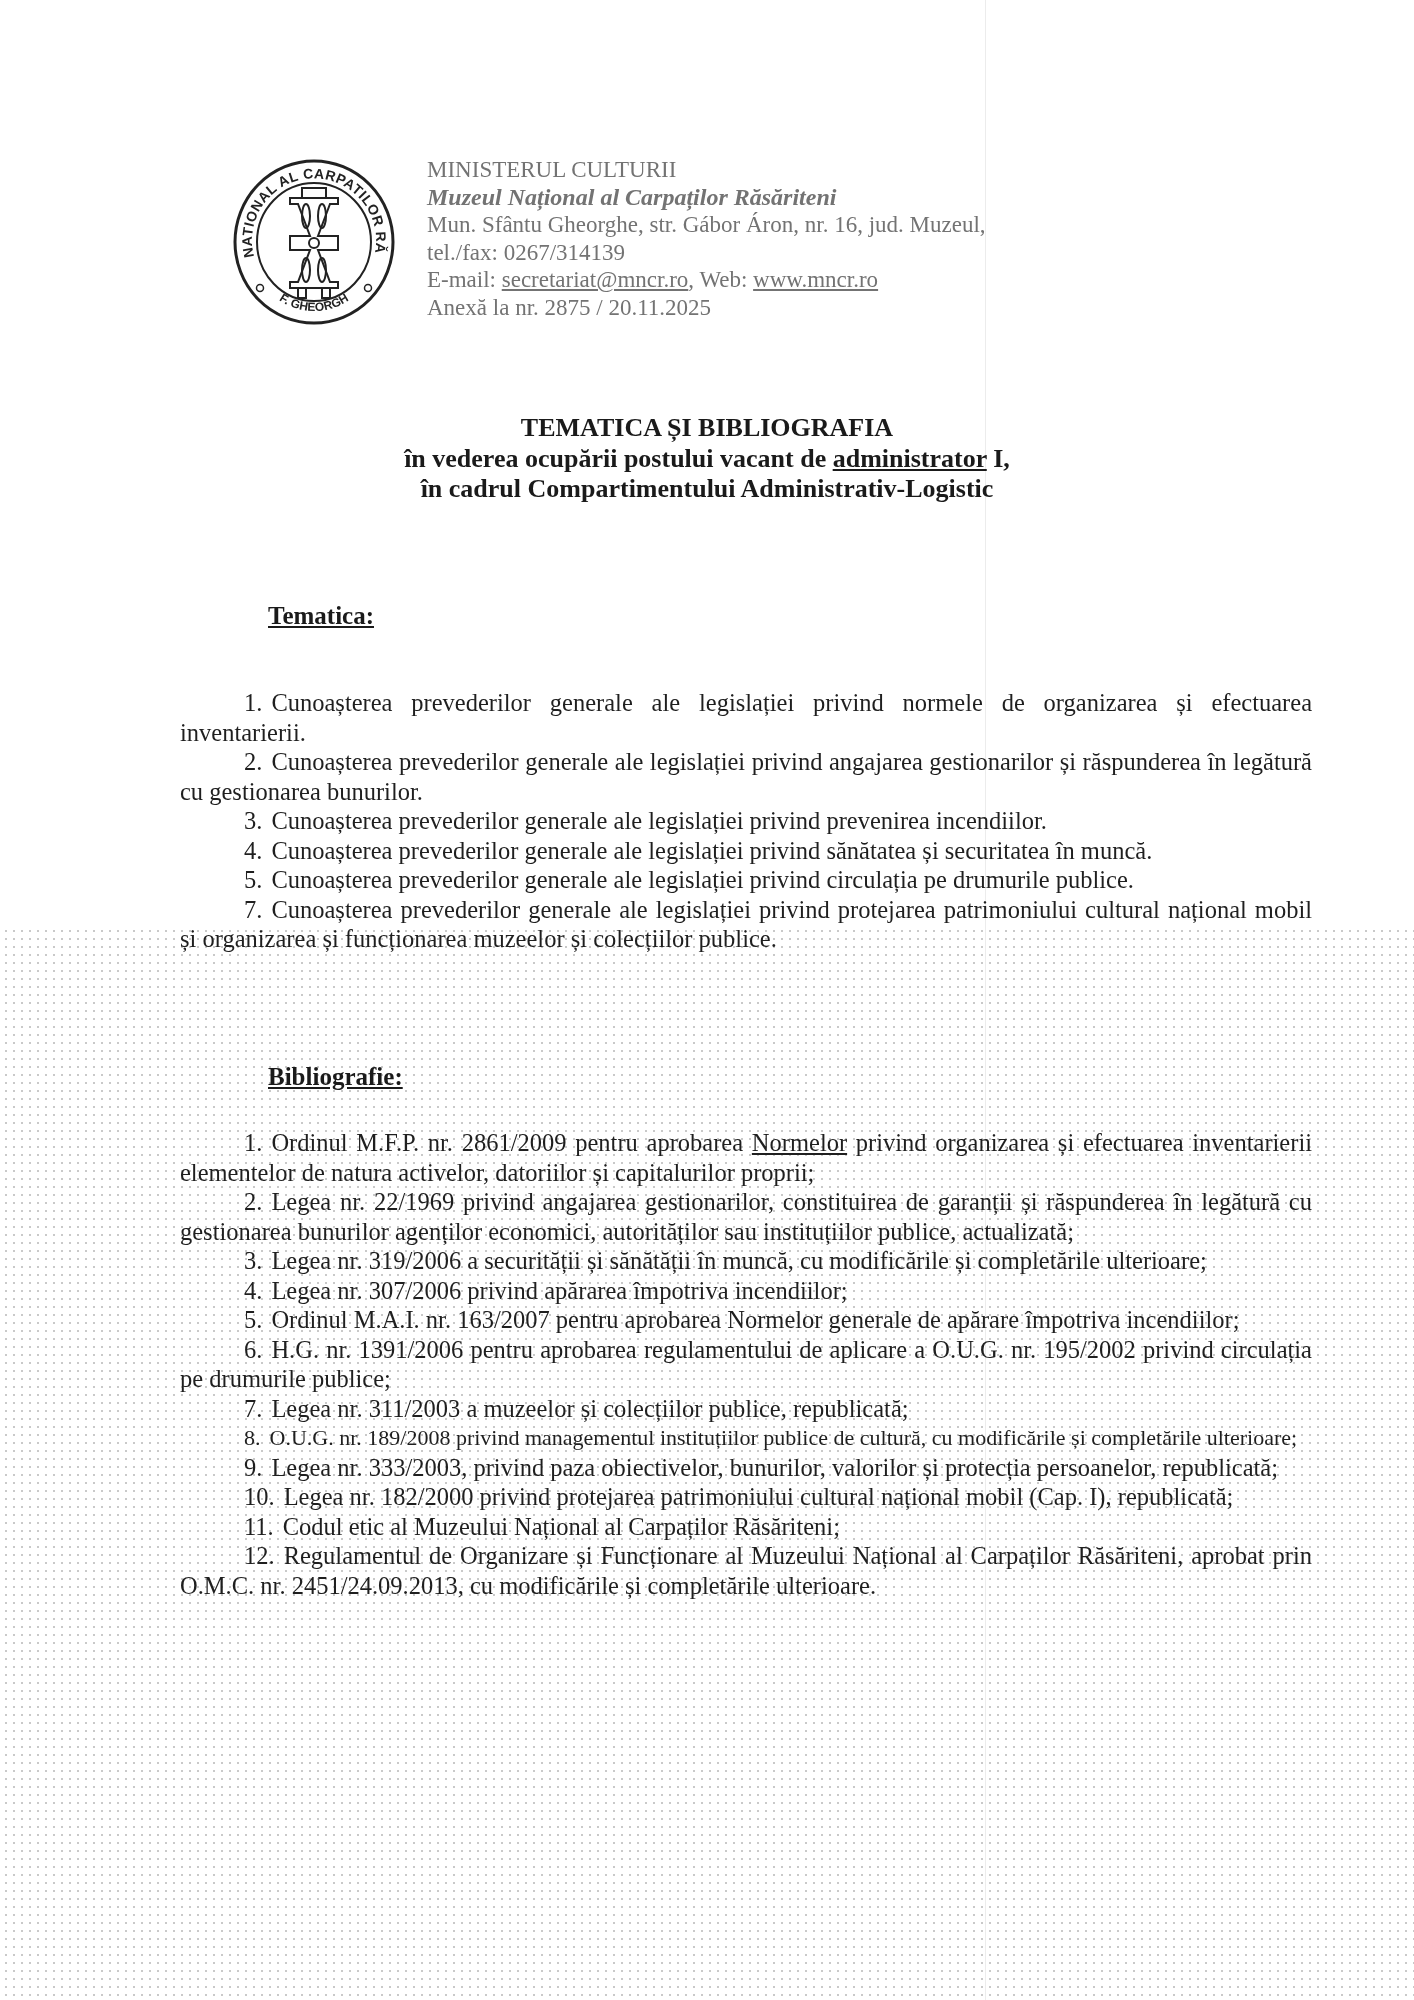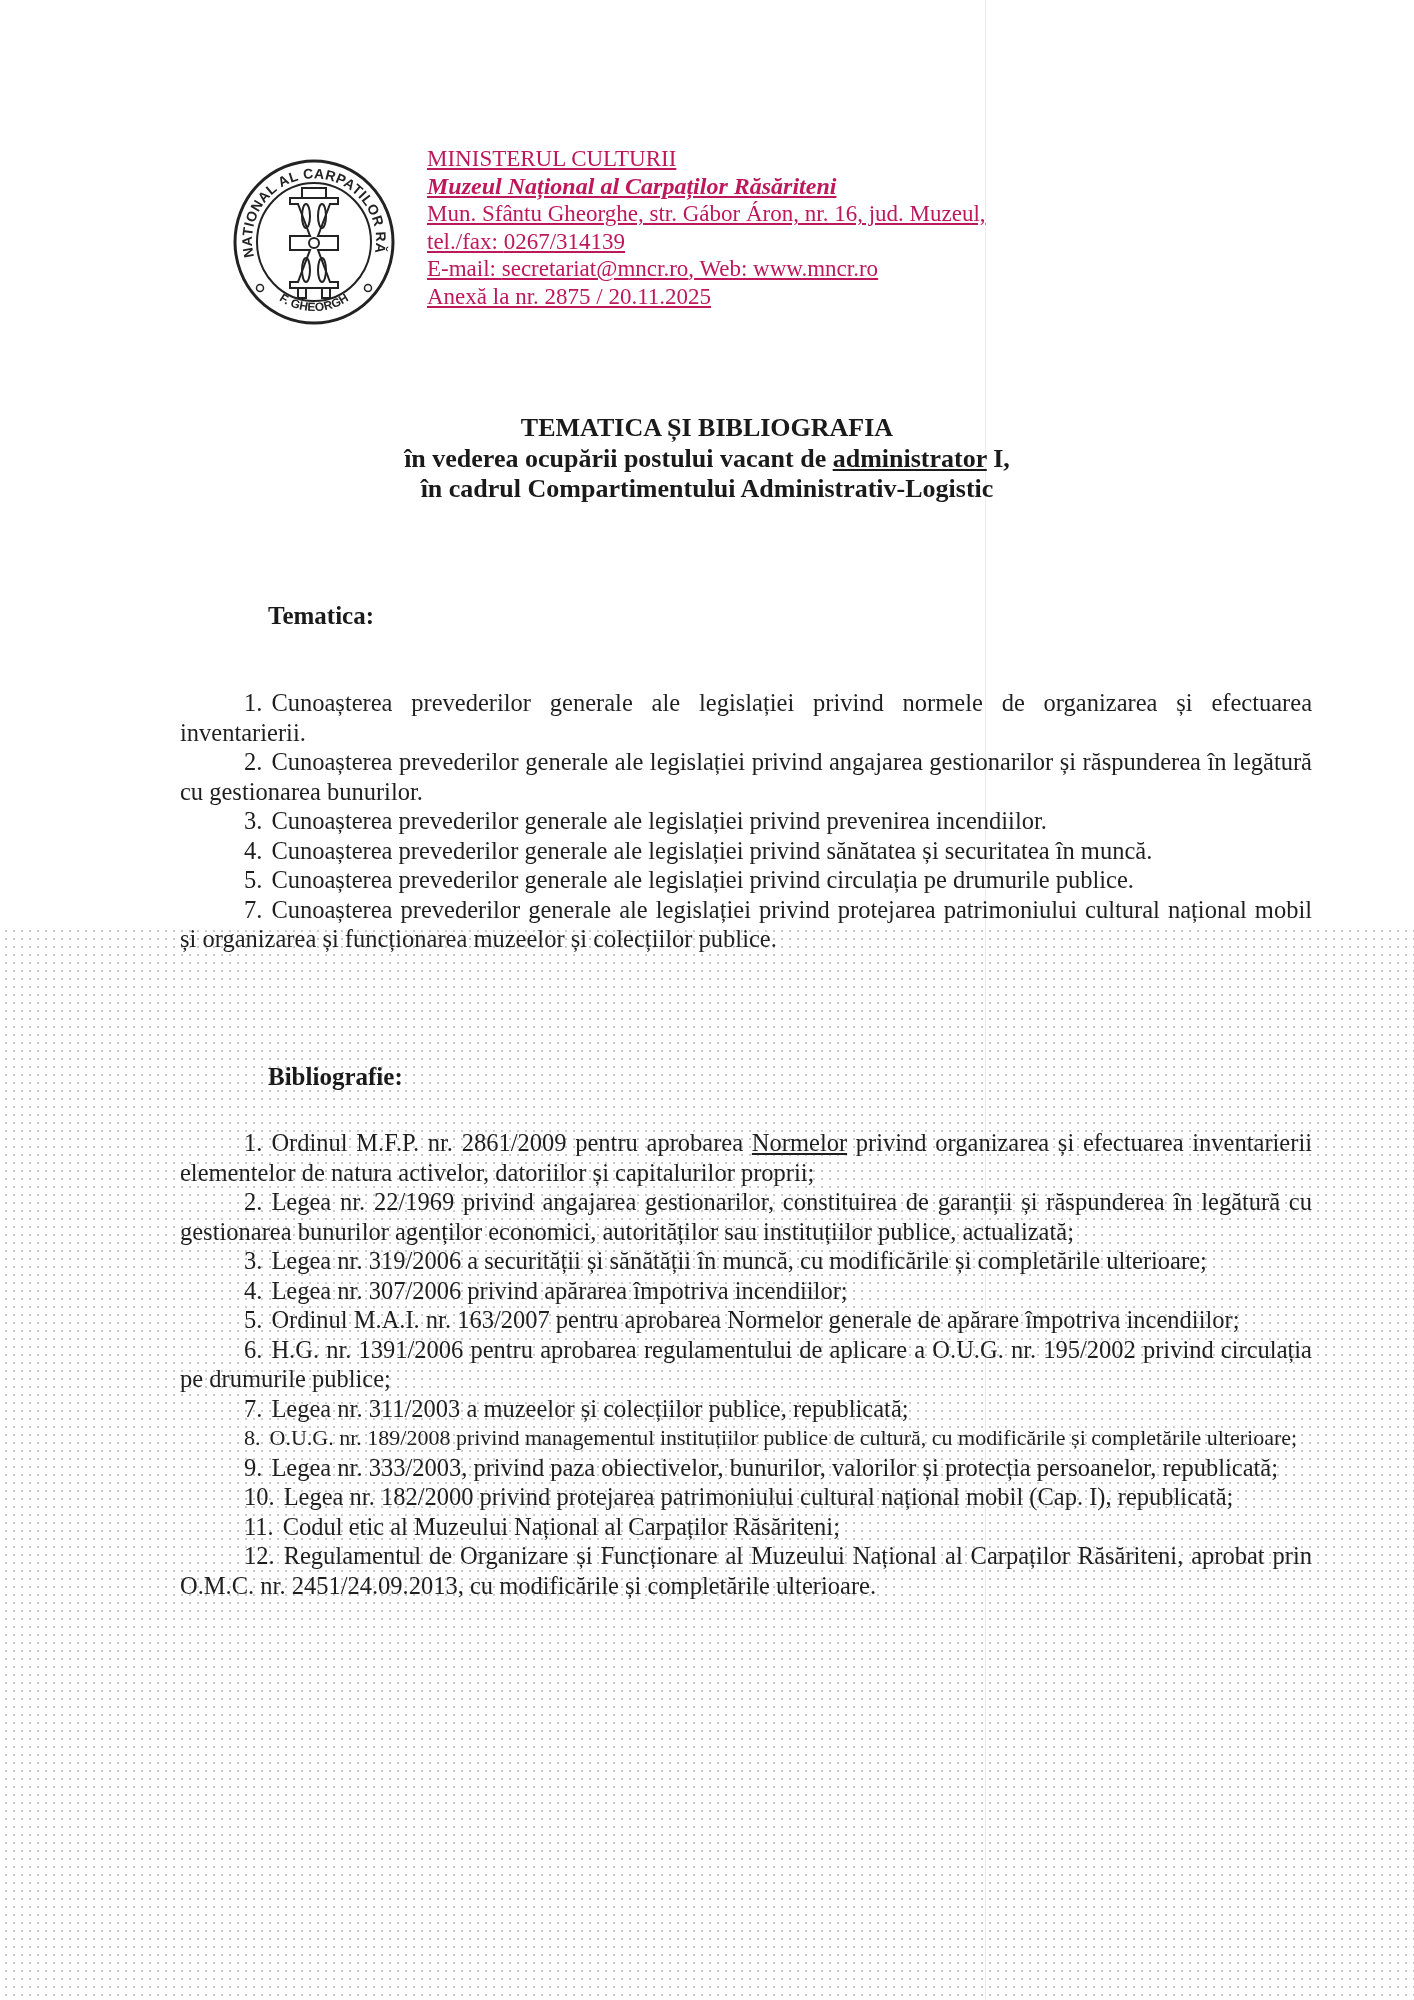--- a/index.html
+++ b/index.html
@@ -48,25 +48,24 @@
     .logo {
       position: absolute;
       left: 232px;
       top: 158px;
       width: 164px;
       height: 168px;
     }
     .header-text {
       position: absolute;
       left: 427px;
-      top: 145px;
+      top: 156px;
       font-size: 23px;
       line-height: 27.5px;
-      color: #be185d;
-      text-decoration: underline;
+      color: #737373;
     }
     .header-text .line { white-space: nowrap; }
     .header-text .museum-name {
       font-weight: bold;
       font-style: italic;
       font-size: 24px;
     }
     .header-text .u { text-decoration: underline; text-align: right; }
 
     
@@ -83,20 +82,21 @@
     }
     .title-block .main-title { font-size: 26px; }
     .title-block .u { text-decoration: underline; }
 
     
     .section-heading {
       position: absolute;
       left: 268px;
       font-weight: bold;
       font-size: 25px;
+      text-decoration: underline;
       color: #1a1a1a;
       text-align: center;
     }
 
     
     .list {
       position: absolute;
       left: 180px;
       width: 1132px;
       font-size: 24.5px;

